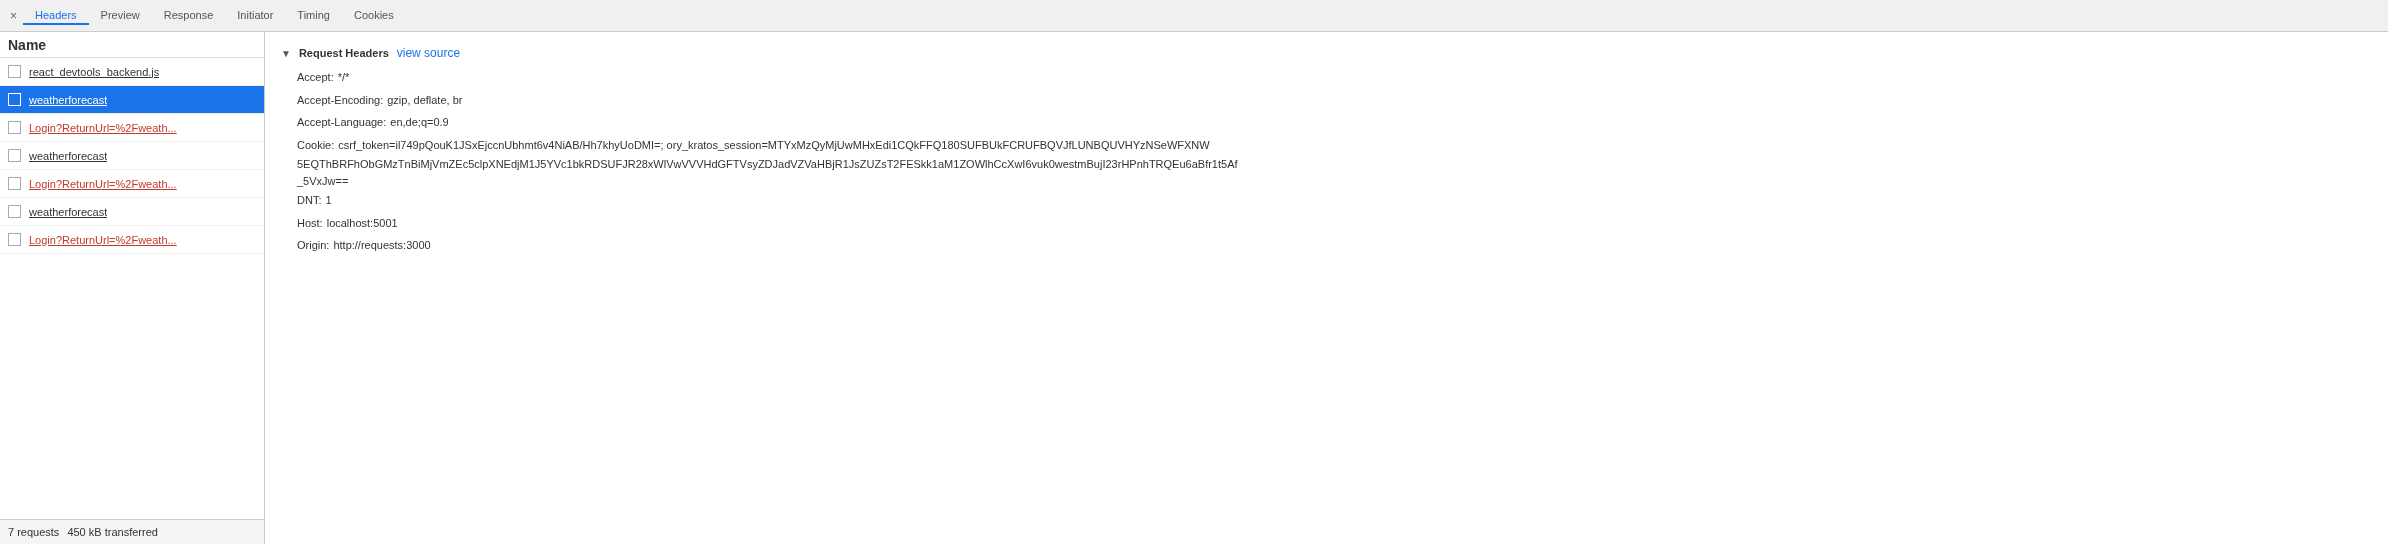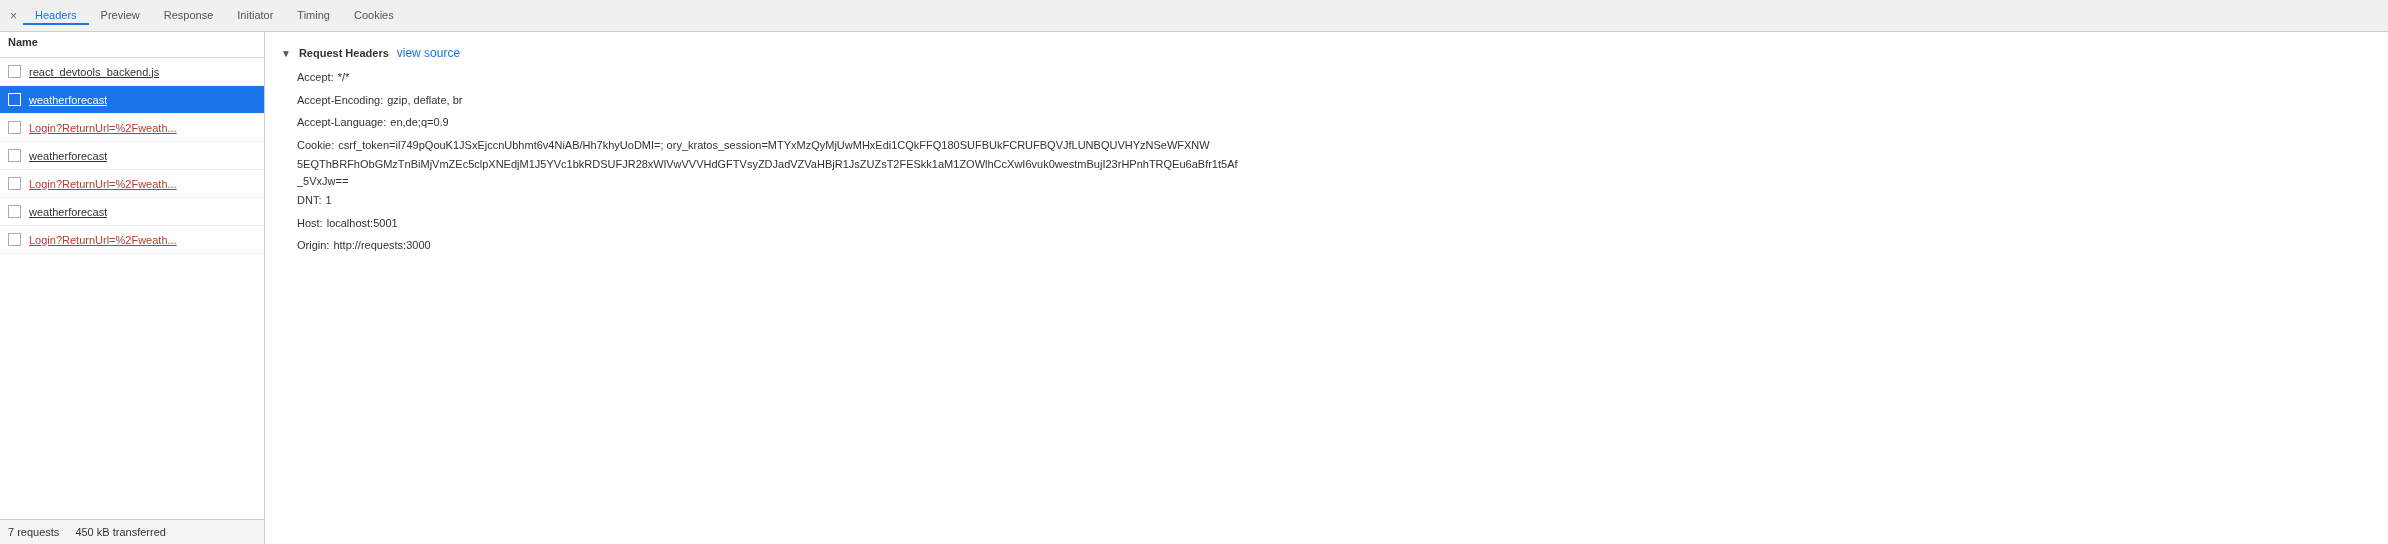--- a/index.html
+++ b/index.html
@@ -60,27 +60,27 @@
       width: 265px;
       flex-shrink: 0;
       border-right: 1px solid #ccc;
       background: #fff;
       overflow-y: auto;
       display: flex;
       flex-direction: column;
     }
     .sidebar-header {
       padding: 4px 8px;
-      font-size: 11px;
+      font-size: 14px;
       font-weight: 600;
       color: #333;
       border-bottom: 1px solid #e0e0e0;
       height: 26px;
       display: flex;
-      align-items: flex-start;
+      align-items: flex-end;
     }
     .file-item {
       display: flex;
       align-items: center;
       padding: 5px 8px;
       font-size: 11px;
       cursor: pointer;
       color: #333;
       border-bottom: 1px solid #f0f0f0;
       min-height: 28px;
@@ -113,21 +113,21 @@
     }
 
     
     .sidebar-footer {
       margin-top: auto;
       padding: 6px 8px;
       font-size: 11px;
       color: #555;
       border-top: 1px solid #ccc;
       display: flex;
-      gap: 16px;
+      gap: 8px;
       background: #f5f5f5;
     }
     .sidebar-footer span {
       color: #333;
     }
 
     
     .detail {
       flex: 1;
       background: #fff;

